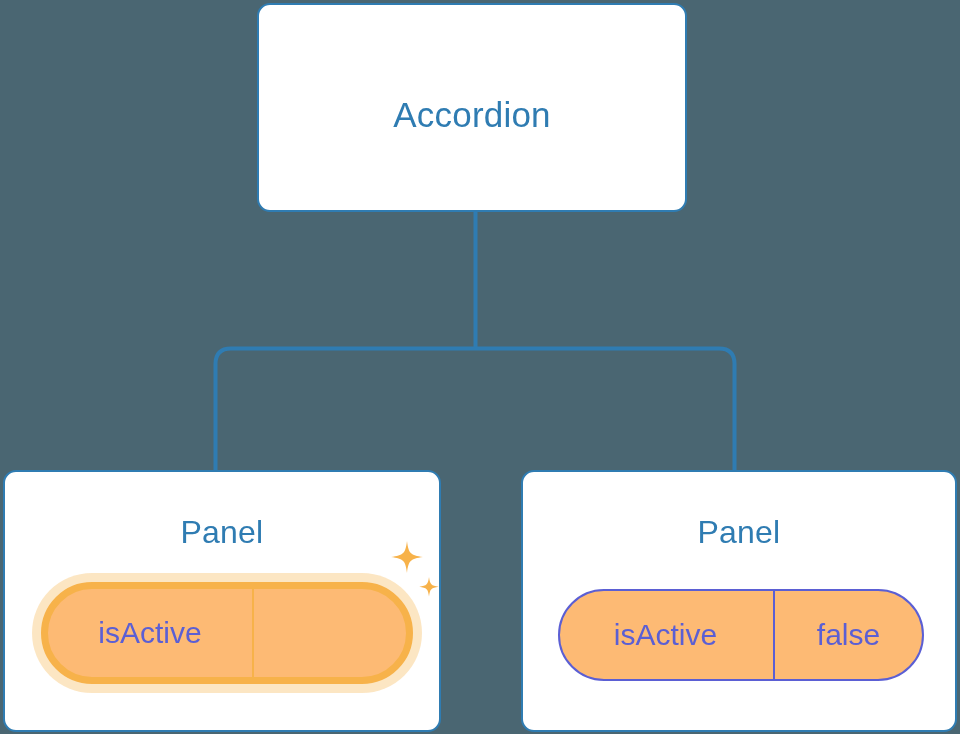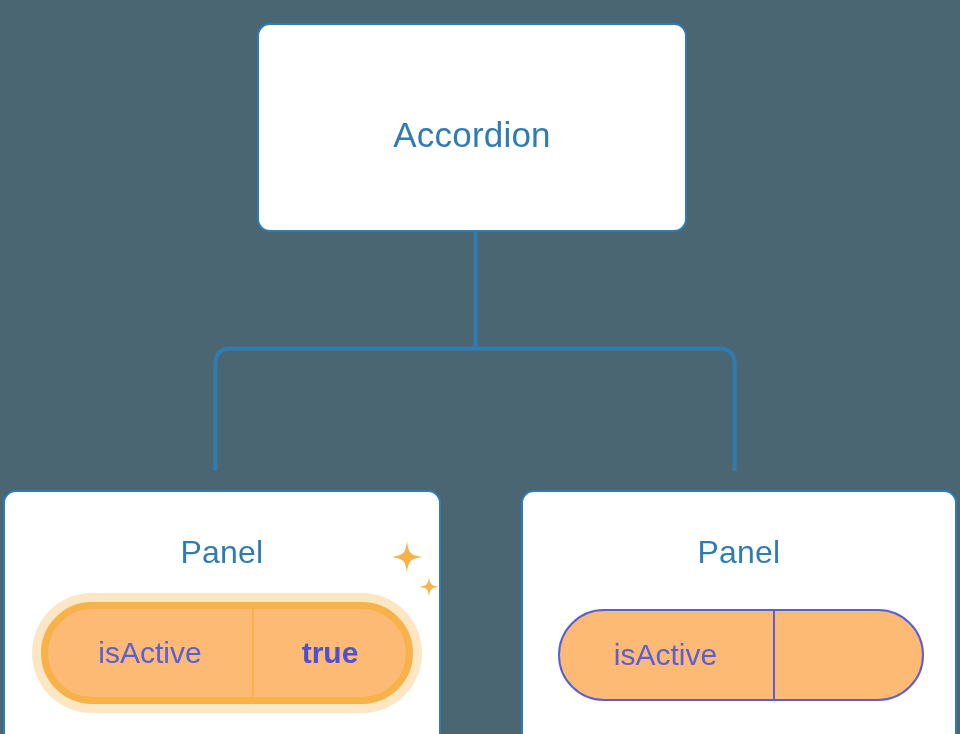--- a/index.html
+++ b/index.html
@@ -32,21 +32,20 @@
     pointer-events: none;
   }
 
   
   .node {
     position: absolute;
     background: #ffffff;
     border: 2px solid #2f7cb2;
     border-radius: 13px;
     box-sizing: border-box;
-    margin-top: 20px;
   }
 
   .node-title {
     color: #2f7cb2;
     font-size: 35px;
     font-weight: 400;
     text-align: center;
     letter-spacing: 0.2px;
     line-height: 1;
     white-space: nowrap;
@@ -171,30 +170,30 @@
 
   <div class="node" id="node-accordion">
     <div class="node-title">Accordion</div>
   </div>
 
   <div class="node panel-node" id="node-panel-left">
     <div class="node-title">Panel</div>
 
     <div class="prop-pill highlighted">
       <div class="prop-key">isActive</div>
-      <div class="prop-val">true</div>
     </div>
   </div>
 
   <svg class="sparkles" viewBox="0 0 60 70" width="60" height="70">
     <path d="M22 0 C23.6 12.5 25.5 14.4 38 16 C25.5 17.6 23.6 19.5 22 32 C20.4 19.5 18.5 17.6 6 16 C18.5 14.4 20.4 12.5 22 0 Z" fill="#f7b24a"></path>
     <path d="M44 36 C45 43.5 46.2 44.7 53.7 45.7 C46.2 46.7 45 47.9 44 55.4 C43 47.9 41.8 46.7 34.3 45.7 C41.8 44.7 43 43.5 44 36 Z" fill="#f7b24a"></path>
   </svg>
 
   <div class="node panel-node" id="node-panel-right">
     <div class="node-title">Panel</div>
 
     <div class="prop-pill plain">
       <div class="prop-key">isActive</div>
+      <div class="prop-val">false</div>
     </div>
   </div>
 
 </div>
 
 </body></html>

